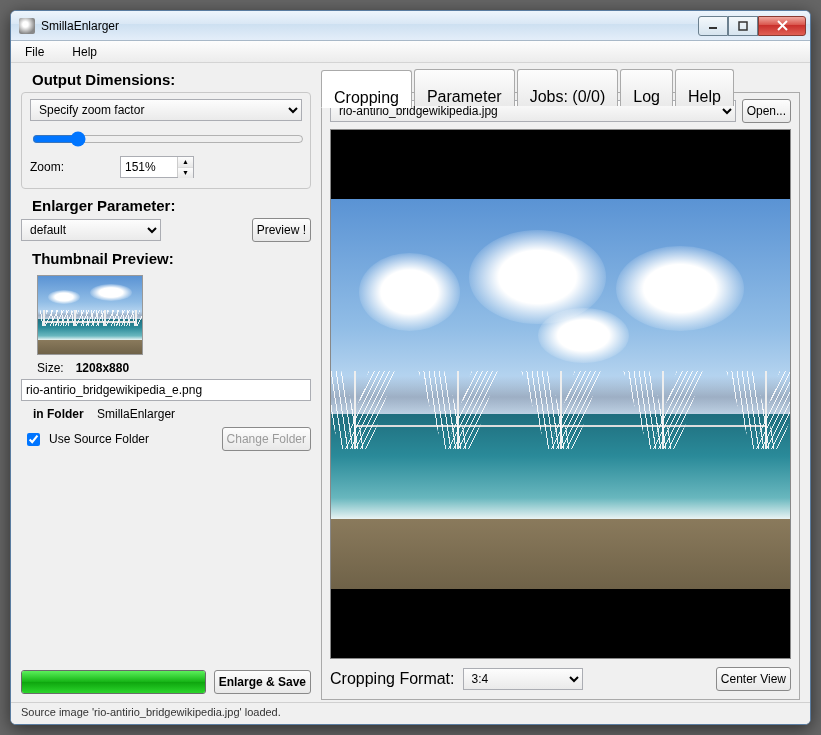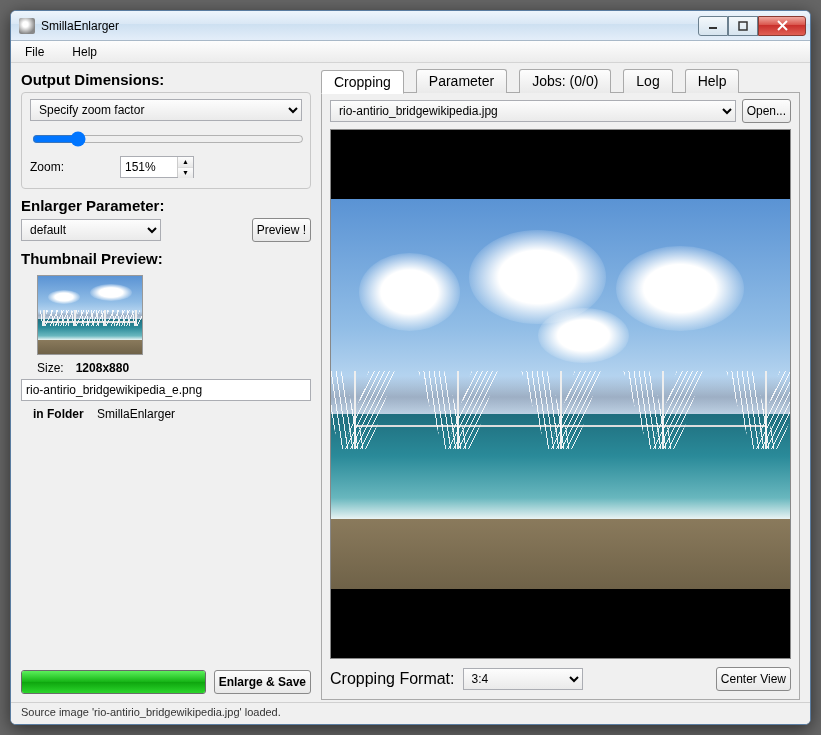--- a/index.html
+++ b/index.html
@@ -37,21 +37,21 @@
   .menubar { height:22px; background:linear-gradient(#fdfdfd,#ececec);
     border-bottom:1px solid #d4d4d4; display:flex; align-items:center;
     padding:0 6px; font-size:12px; gap:12px; }
   .menu-item{ padding:2px 8px; cursor:pointer; }
   
   .client { flex:1; display:flex; flex-direction:column; background:#f0f0f0; }
   .main { flex:1; display:flex; padding:6px 10px 2px 10px; gap:10px; }
   .left { width:290px; display:flex; flex-direction:column; font-size:12px; }
   .right { flex:1; display:flex; flex-direction:column; }
   
-  .heading { font-size:15px; font-weight:bold; margin:2px 0 4px 0; }
+  .heading { font-size:15px; font-weight:bold; margin:2px 0 4px 11px; }
   
   .groupbox { border:1px solid #c8c8c8; border-radius:4px; padding:6px 8px 10px 8px; margin-bottom:6px; }
   
   select.combo, input.txt {
     font-size:12px; padding:2px 4px; height:22px;
     border:1px solid #abadb3; background:#fff;
   }
   select.combo{ width:100%; background:linear-gradient(#fdfdfd,#eaeaea); }
   
   .slider-row{ margin:8px 0 6px 0; }
@@ -93,23 +93,23 @@
   .left-bottom{ margin-top:auto; display:flex; align-items:center; gap:8px;
     padding:4px 0 6px 0; }
   .progress{ flex:1; height:24px; border:1px solid #6a6a6a;
     border-radius:3px; background:#e8e8e8; position:relative; overflow:hidden; }
   .progress .fill{ position:absolute; inset:0;
     background:linear-gradient(#5bf05b,#17b517 48%,#0fa60f 52%,#2bd62b); }
   .enlarge-btn{ font-weight:bold; padding:3px 8px; height:26px; }
   
   
   .tabrow{ display:flex; gap:0; height:24px; }
-  .tab{ border:1px solid #aaa; border-bottom:none; padding:3px 12px;
-    font-size:14px; background:linear-gradient(#fdfdfd,#eaeaea);
-    border-radius:3px 3px 0 0; margin-right:12px; cursor:pointer; position:relative; }
+  .tab{ border:1px solid #aaa; border-bottom:none; padding:18px 12px;
+    font-size:16px; background:linear-gradient(#fdfdfd,#eaeaea);
+    border-radius:3px 3px 0 0; margin-right:2px; cursor:pointer; position:relative; }
   .tab.active{ background:#fff; z-index:2; border-bottom:1px solid #fff; top:1px;}
   .tabpanel{ border:1px solid #aaa; flex:1; padding:6px 8px 8px 8px;
     display:flex; flex-direction:column; background:#f0f0f0; margin-top:-1px;}
   
   .img-toolbar{ display:flex; gap:6px; align-items:center; margin-bottom:6px; }
   .img-toolbar select{ flex:1; }
   
   .viewport{ flex:1; background:#000; border:1px solid #888; position:relative;
     overflow:hidden; }
   
@@ -229,20 +229,25 @@
         <div class="sizerow">
           <span>Size:</span>
           <span class="sval">1208x880</span>
         </div>
 
         <input class="txt file-in" value="rio-antirio_bridgewikipedia_e.png" style="">
         <div class="folder-row">
           <b>in Folder</b>
           <span>SmillaEnlarger</span>
         </div>
+        <div class="chk-row">
+          <input type="checkbox" checked="" style="">
+          <span>Use Source Folder</span>
+          <button class="wbtn" disabled="">Change Folder</button>
+        </div>
 
         <div class="left-bottom">
           <div class="progress">
             <div class="fill"></div>
           </div>
           <button class="wbtn enlarge-btn">Enlarge &amp; Save</button>
         </div>
       </div>
 
       <div class="right">

